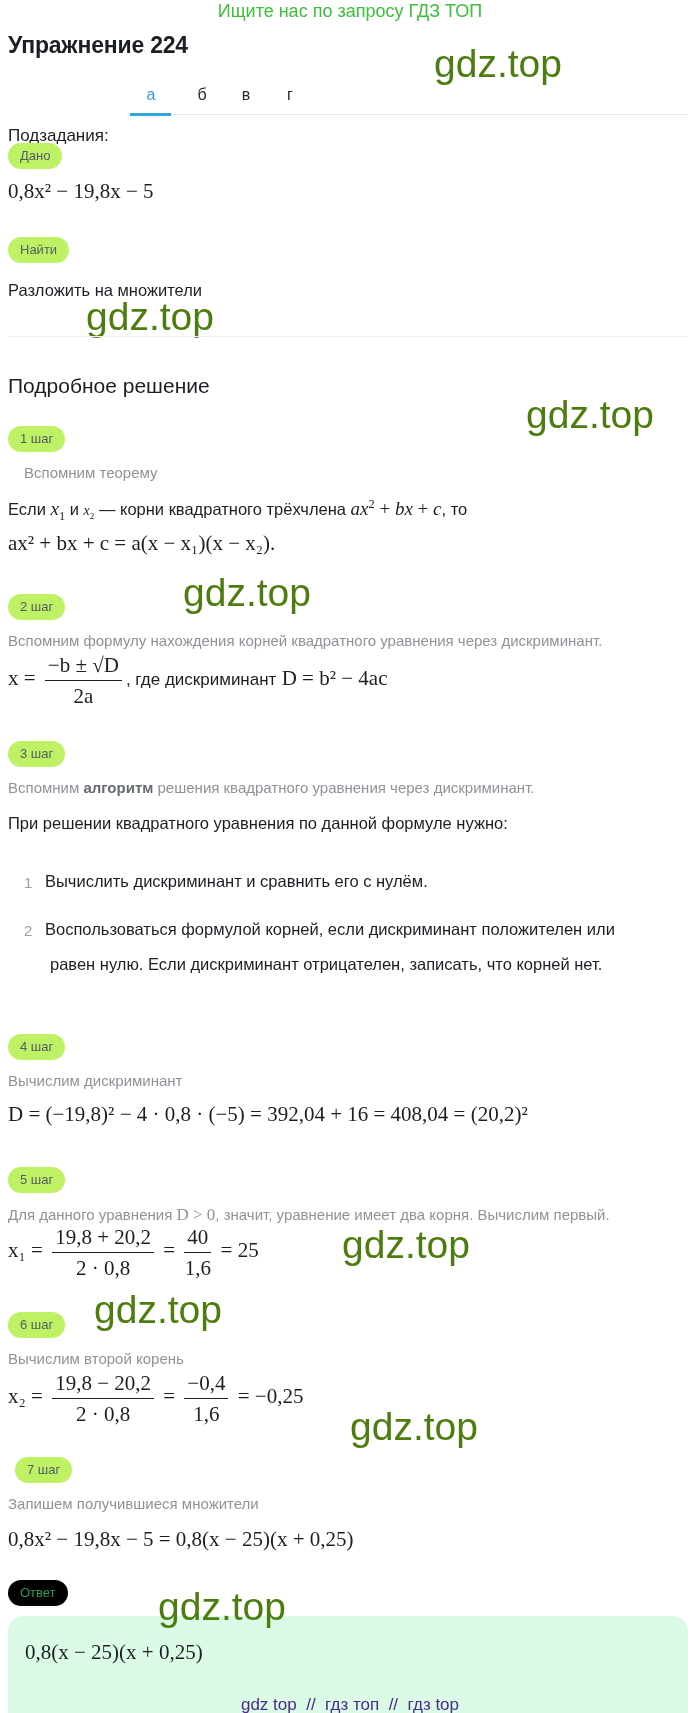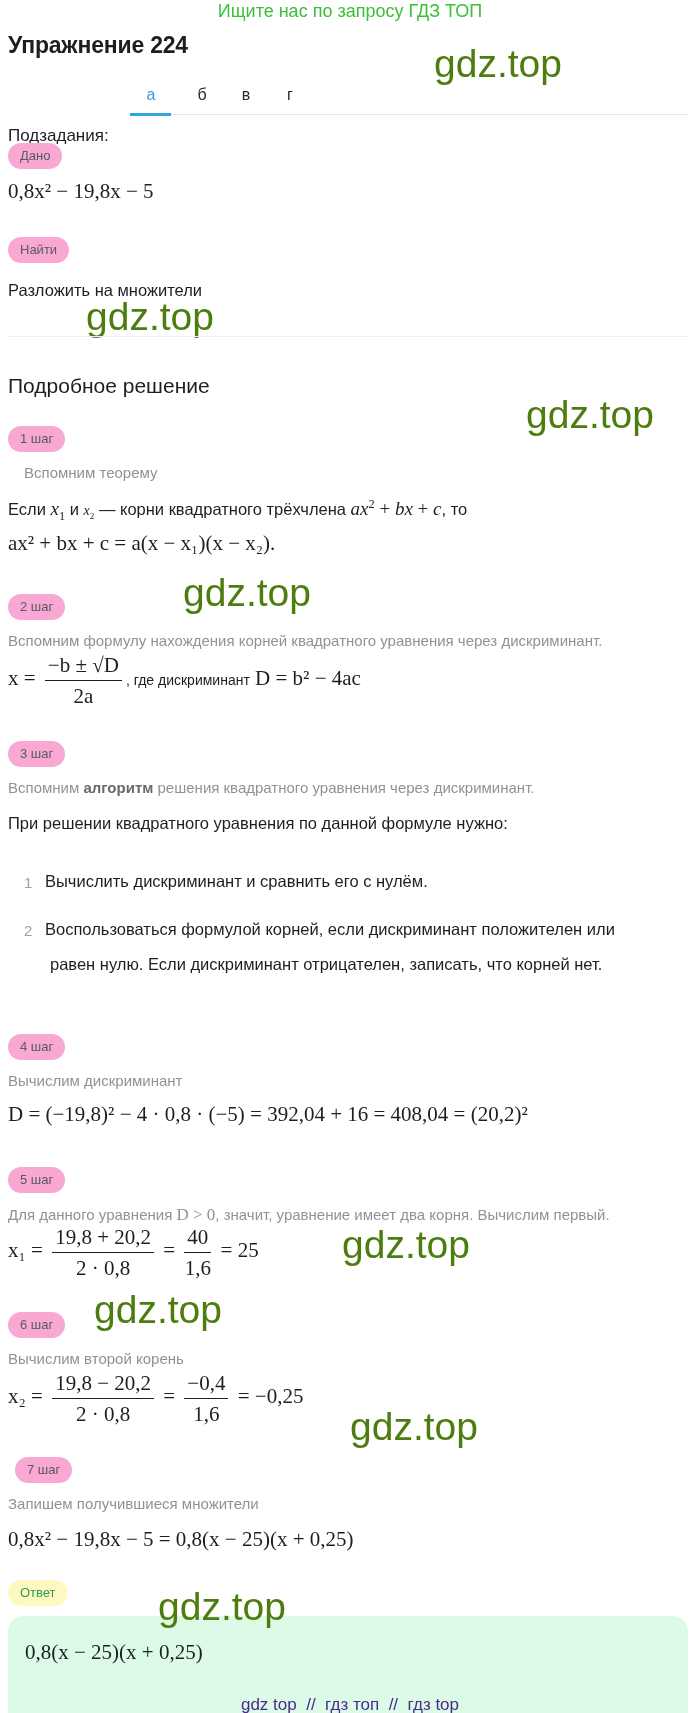--- a/index.html
+++ b/index.html
@@ -9,22 +9,22 @@
   }
   .abs { position: absolute; }
   .top-banner { left: 0; width: 700px; top: 0; text-align: center; color: #3dbf3a; font-size: 18px; line-height: 22px; }
   .title { left: 8px; top: 32px; font-size: 23px; font-weight: bold; color: #1b1f24; letter-spacing: -0.2px; }
   .wm { color: #4d7c0f; font-size: 39px; line-height: 34px; font-family: "Liberation Sans", sans-serif; }
   .subtasks-label { left: 8px; top: 86px; font-size: 17px; color: #1b1f24; margin-top: 40px; }
   .tab { top: 86px; font-size: 16px; color: #2a2a2a; width: 40px; text-align: center; cursor: pointer; }
   .tab.active { color: #3a9ad9; }
   .tabs-line { left: 130px; top: 114px; width: 558px; height: 1px; background: #e6e8eb; }
   .tab-underline { left: 130px; top: 113px; width: 41px; height: 3px; background: #2ea6dd; }
-  .badge { background: #f9a8d4; color: #555b62; font-size: 13px; border-radius: 14px; padding: 0 12px; height: 26px; line-height: 26px; }
-  .badge.answer { background: #fef9c3; color: #2e9a54; }
+  .badge { background: #bef264; color: #555b62; font-size: 13px; border-radius: 14px; padding: 0 12px; height: 26px; line-height: 26px; }
+  .badge.answer { background: #000000; color: #2e9a54; }
   .math { font-family: "Liberation Serif", "DejaVu Serif", serif; font-size: 21px; color: #1b1f24; white-space: nowrap; }
   .math i { font-style: italic; }
   .text { font-size: 16.5px; color: #1b1f24; white-space: nowrap; }
   .muted { font-size: 15px; color: #8e9399; white-space: nowrap; }
   .muted b { color: #666b70; }
   .h2 { left: 8px; top: 374px; font-size: 21px; font-weight: normal; color: #1b1f24; }
   .divider { left: 8px; width: 680px; height: 1px; background: #eceef0; }
   .frac { display: inline-block; vertical-align: middle; text-align: center; margin: 0 4px; }
   .frac .num { display: block; padding: 0 3px 2px; border-bottom: 1.3px solid #1b1f24; line-height: 26px; }
   .frac .den { display: block; padding-top: 2px; line-height: 26px; }
@@ -74,21 +74,21 @@
 <div class="abs math" style="left:8px; top:531px;">ax² + bx + c = a(x − x₁)(x − x₂).</div>
 
 <div class="abs wm" style="left:183px; top:576px;">gdz.top</div>
 <div class="abs badge" style="left:8px; top:594px;">2 шаг</div>
 <div class="abs muted" style="left:8px; top:632px;">Вспомним формулу нахождения корней квадратного уравнения через дискриминант.</div>
 <div class="abs math" style="left:8px; top:652px;">
   <span>x =</span>
   <span class="frac">
     <span class="num">−b ± √D</span>
     <span class="den">2a</span>
-  </span><span style="font-family:'Liberation Sans',sans-serif; font-size:14px;text-align:center;">, где дискриминант</span>
+  </span><span style="font-family:'Liberation Sans',sans-serif; font-size:17px;text-align:center;">, где дискриминант</span>
   <span>D = b² − 4ac</span>
 </div>
 
 <div class="abs badge" style="left:8px; top:741px;">3 шаг</div>
 <div class="abs muted" style="left:8px; top:779px;">
   <span>Вспомним</span>
   <b>алгоритм</b>
   <span>решения квадратного уравнения через дискриминант.</span>
 </div>
 <div class="abs text" style="left:8px; top:814px;">При решении квадратного уравнения по данной формуле нужно:</div>

